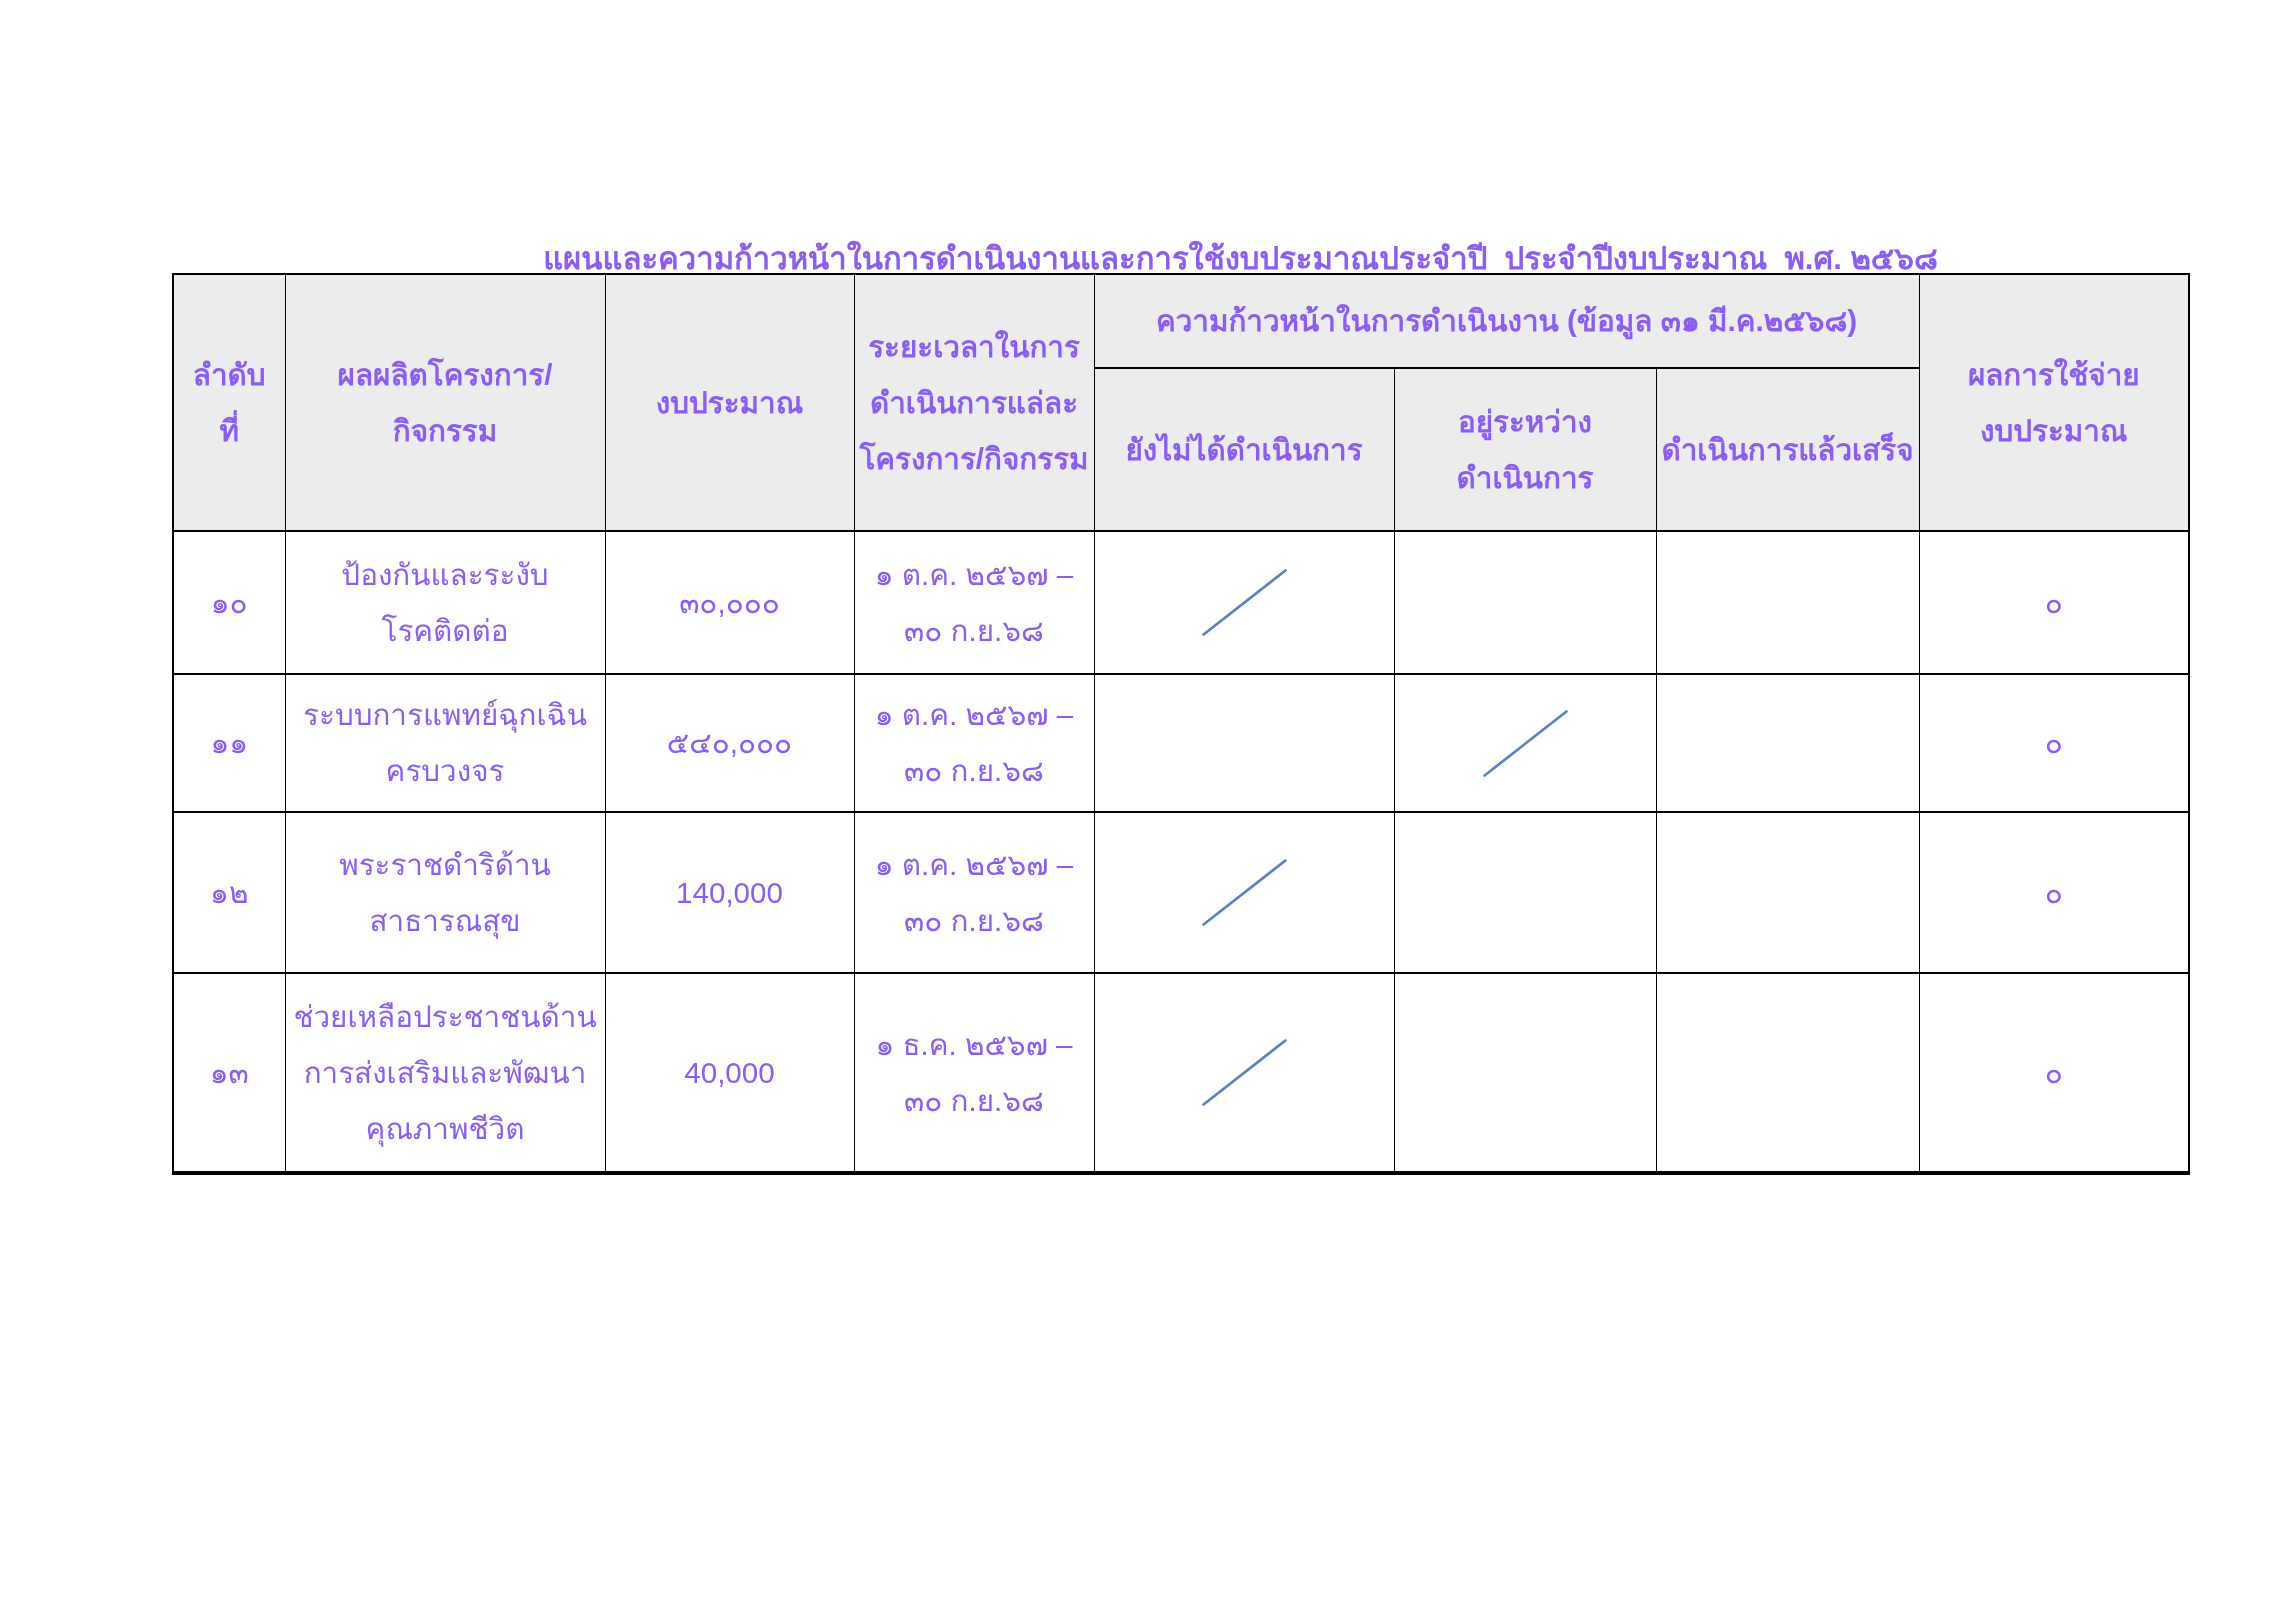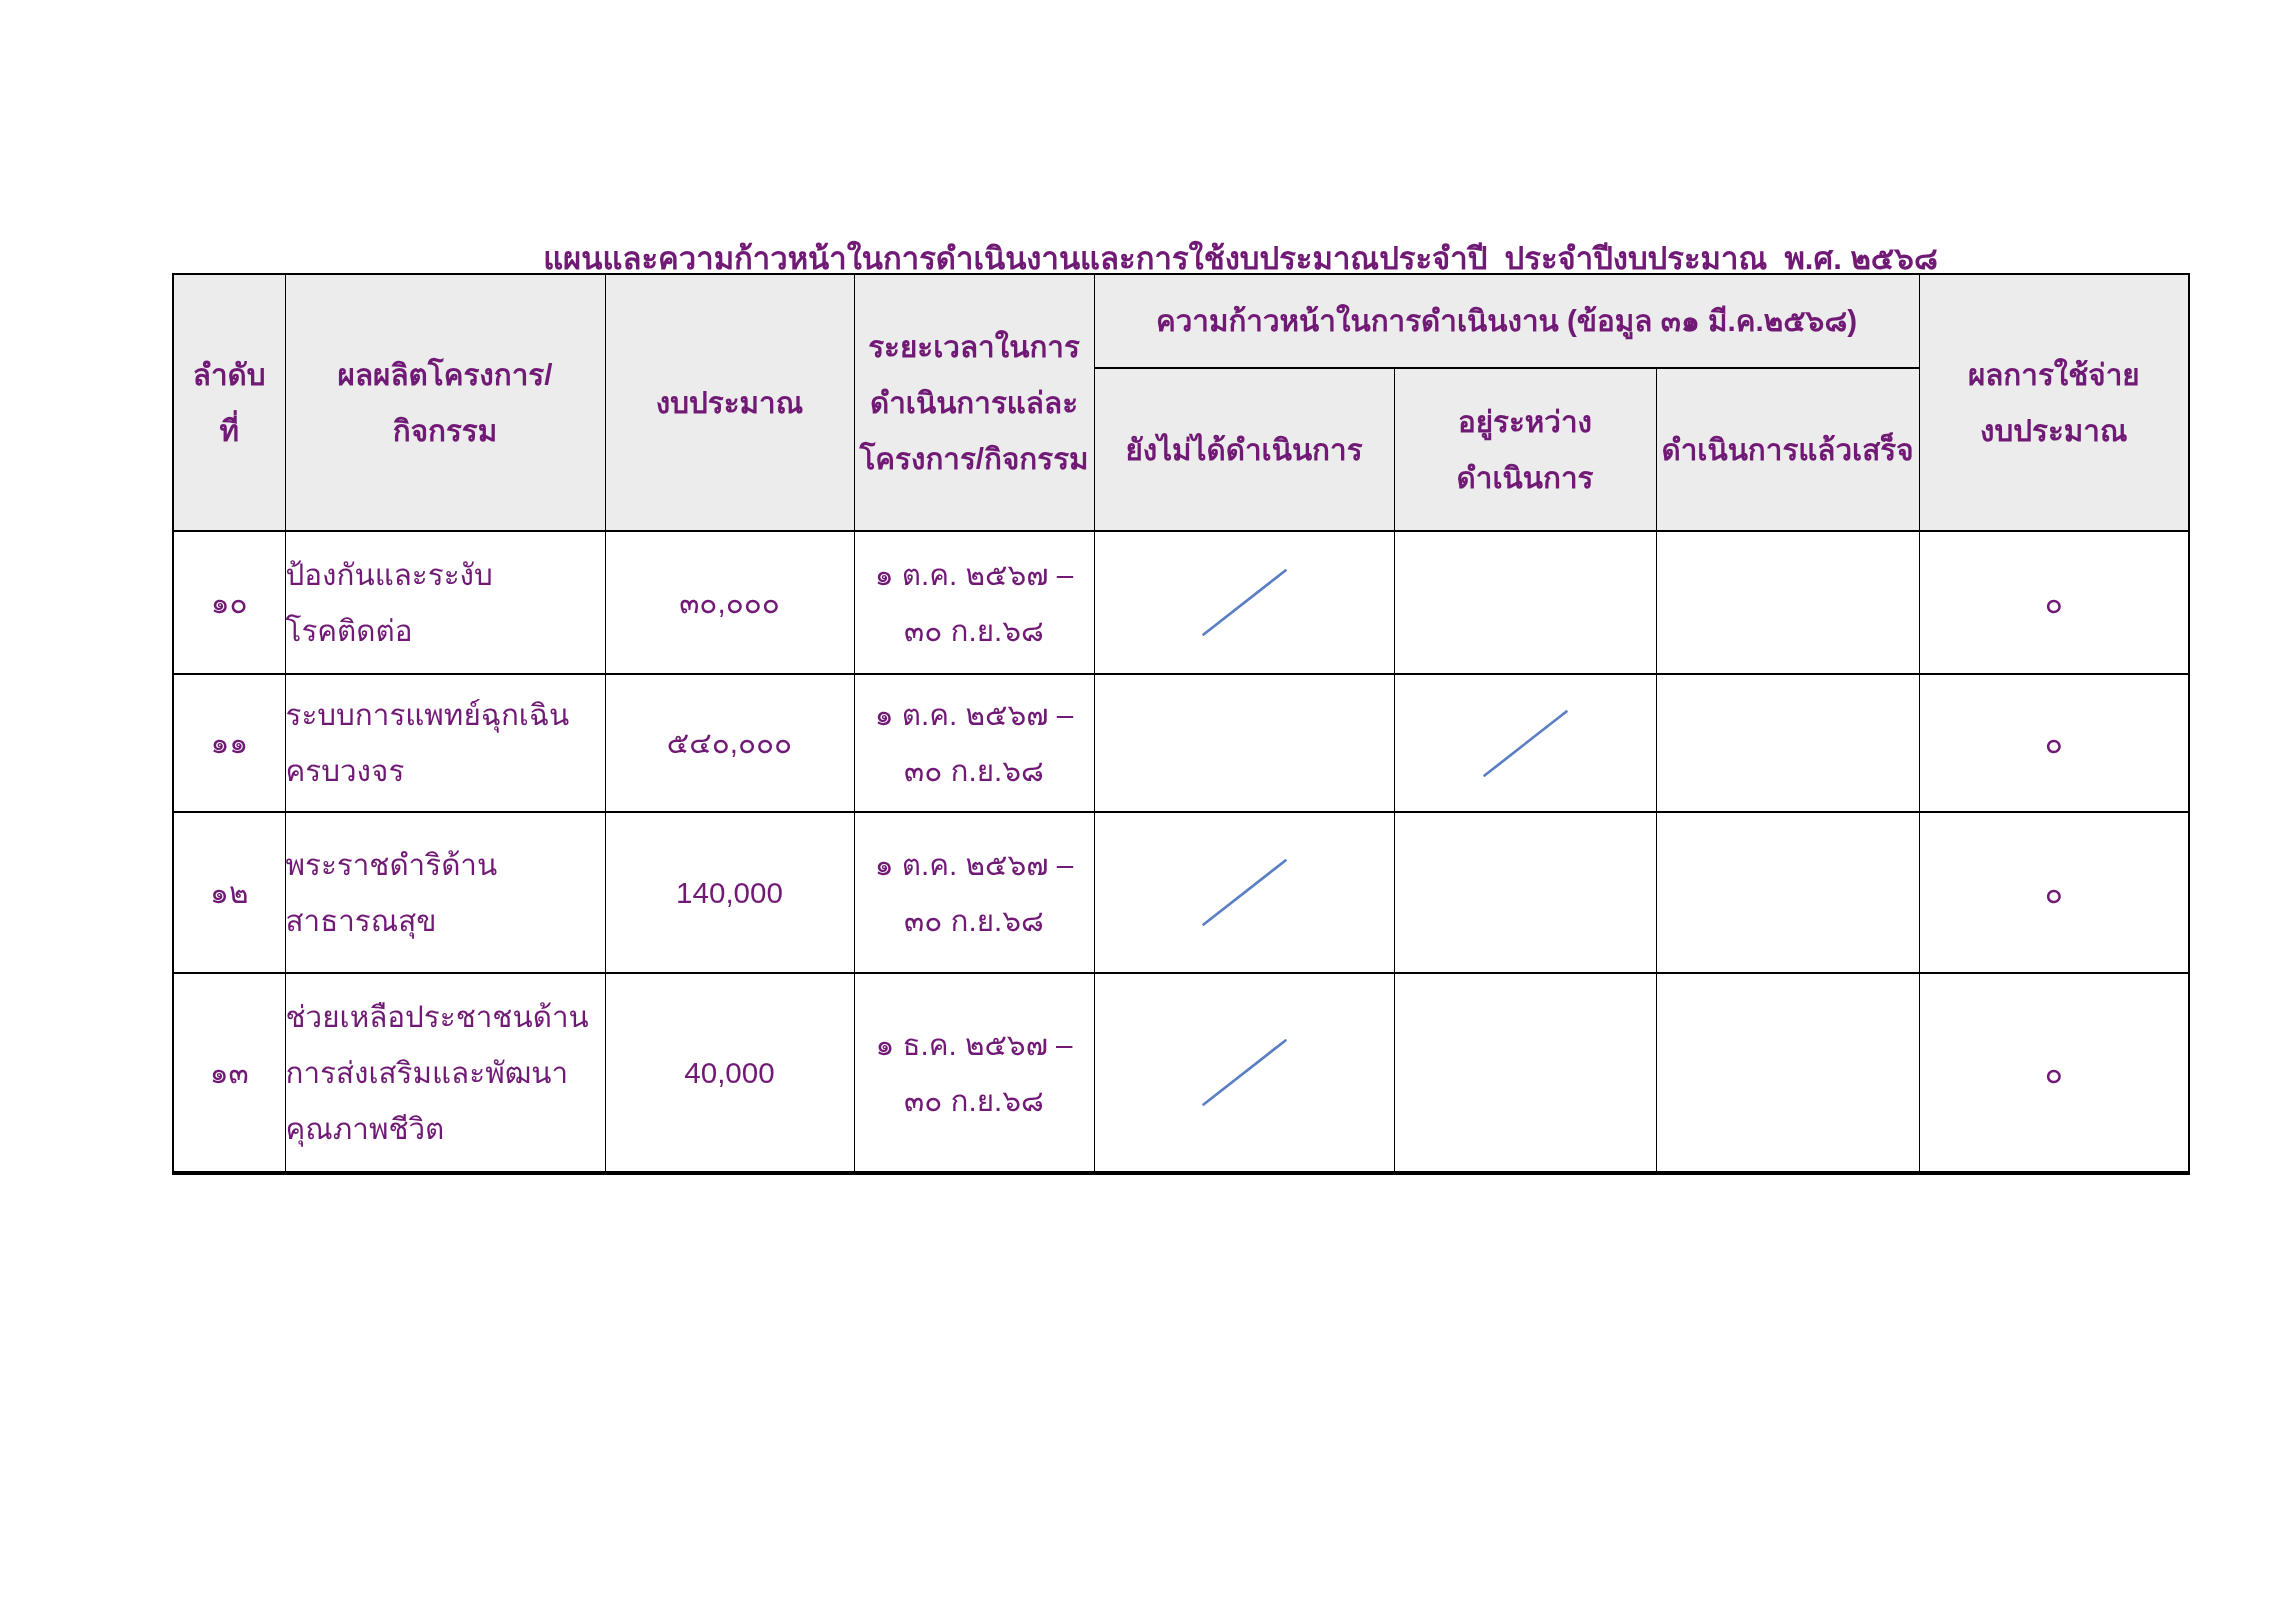--- a/index.html
+++ b/index.html
@@ -2,21 +2,21 @@
 <html style="font-size:14.3px"><head>
 <meta charset="utf-8">
 <style>
   html, body { margin: 0; padding: 0; background: #ffffff; }
   .page {
     position: relative;
     width: 2293px;
     height: 1620px;
     background: #ffffff;
     font-family: "Liberation Sans", sans-serif;
-    color: #701a75;
+    color: #8b5cf6;
   }
   .doc-title {
     position: absolute;
     left: 206px;
     top: 124px;
     width: 2069px;
     text-align: center;
     font-weight: bold;
     font-size: 31px;
     line-height: 54px;
@@ -43,21 +43,21 @@
   }
   table.report th {
     background: #ececec;
     font-weight: bold;
     text-align: center;
   }
   table.report tr.sub-row th { border-top-width: 2.7px; }
   table.report tr.data-row td { border-top-width: 2.7px; }
   td.c { text-align: center; }
   td.project-cell {
-    text-align: left;
+    text-align: center;
     padding-left: 14.3px;
     padding-right: 9px;
   }
   td.mark-cell { text-align: center; }
   td.mark-cell svg { vertical-align: middle; }
 </style>
 </head>
 <body>
 
 <div class="page">

